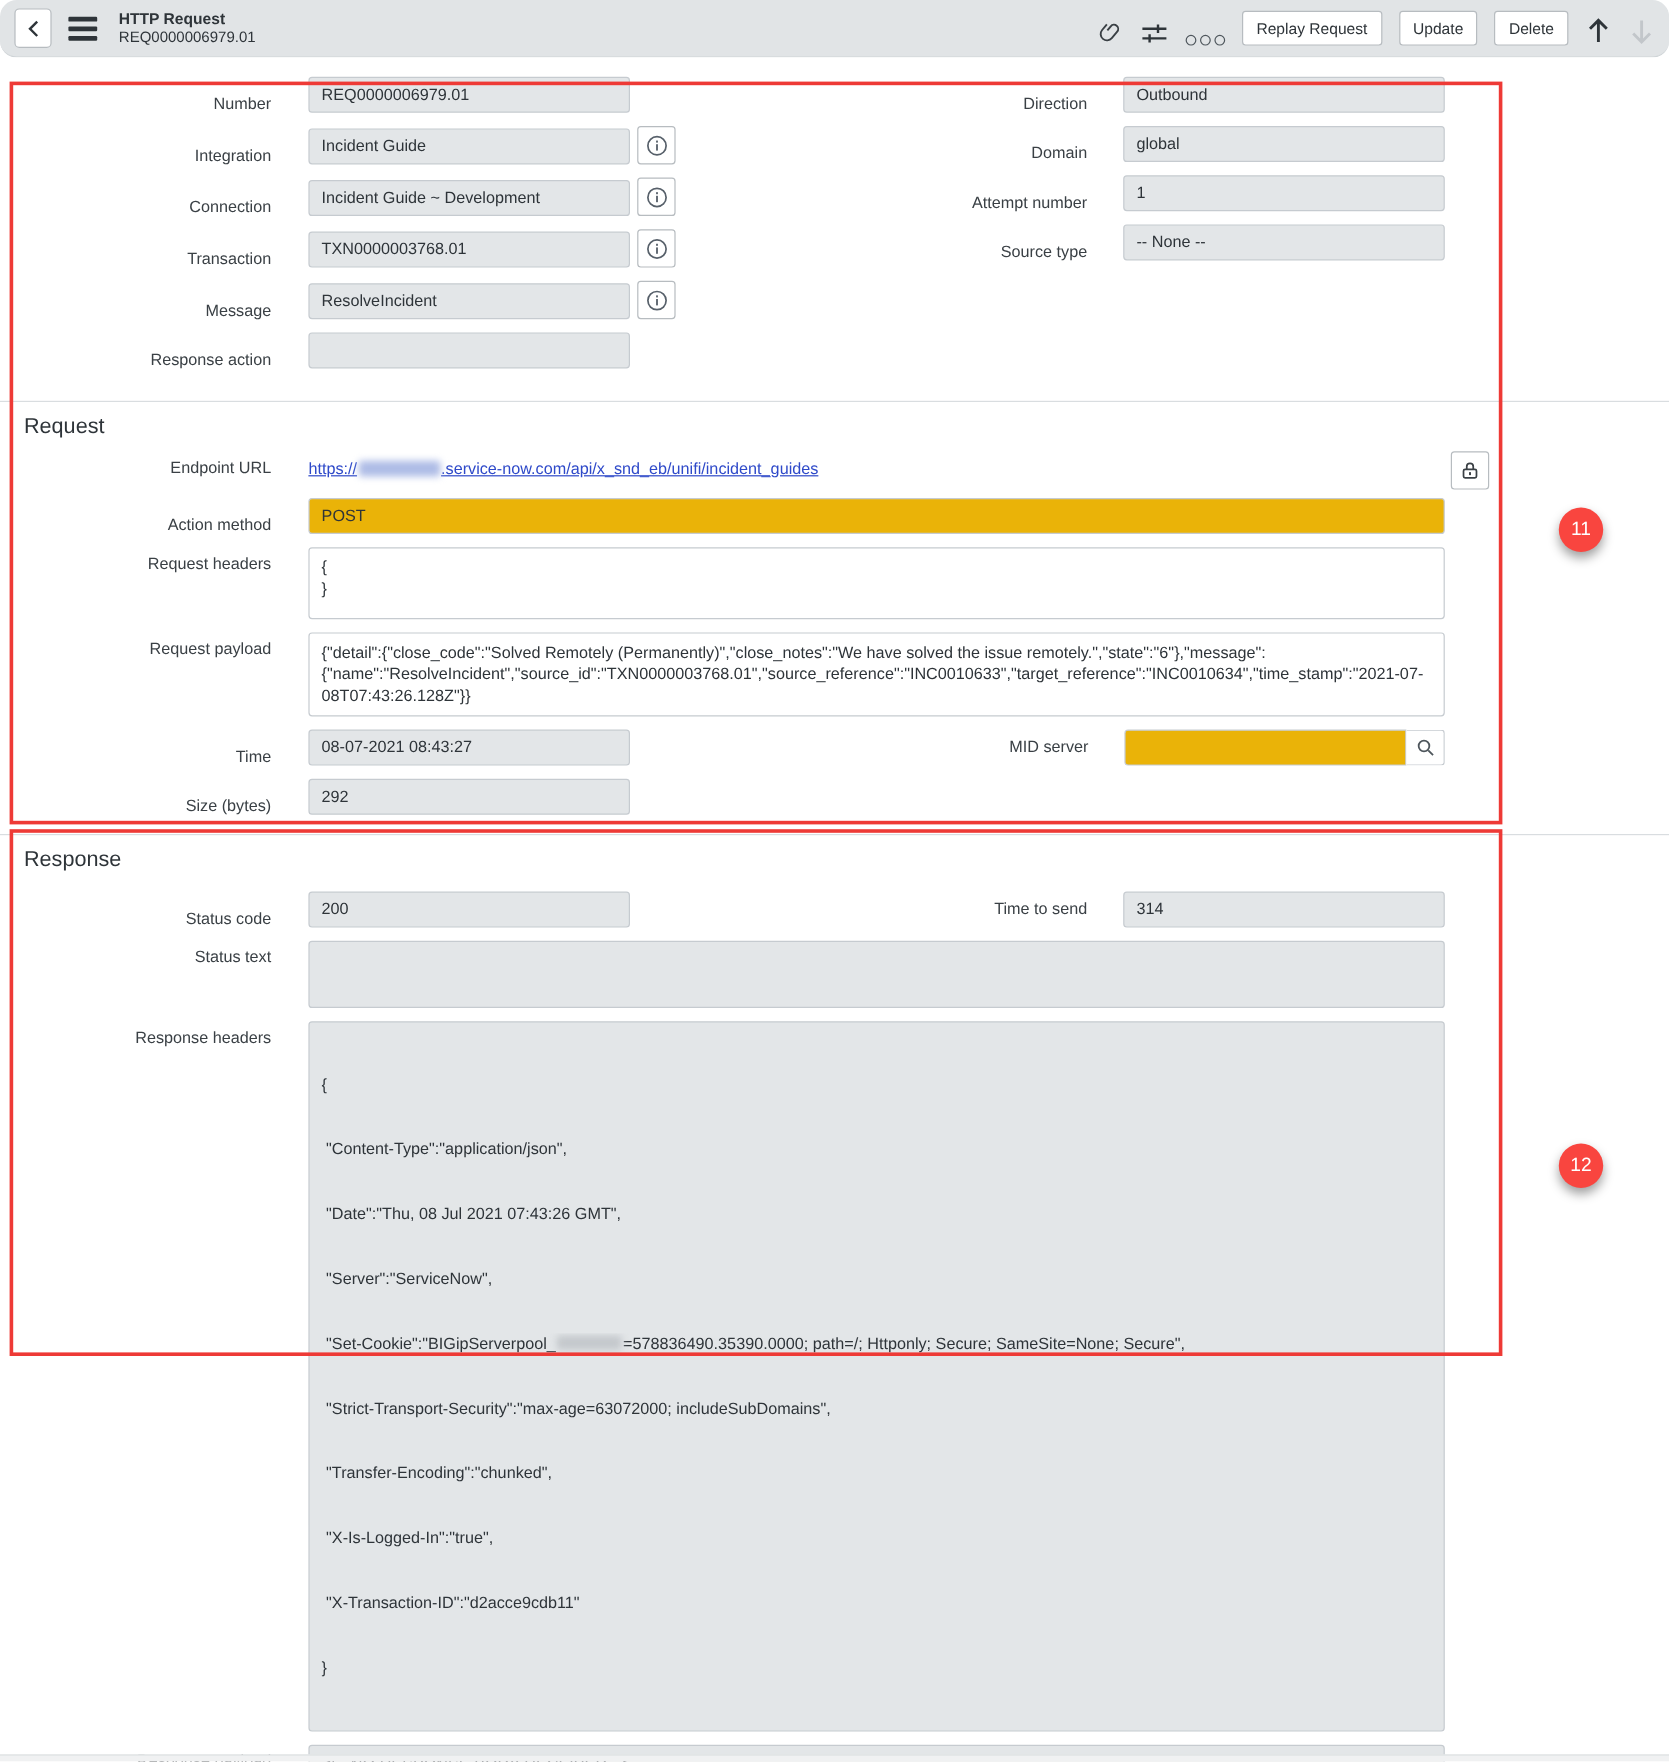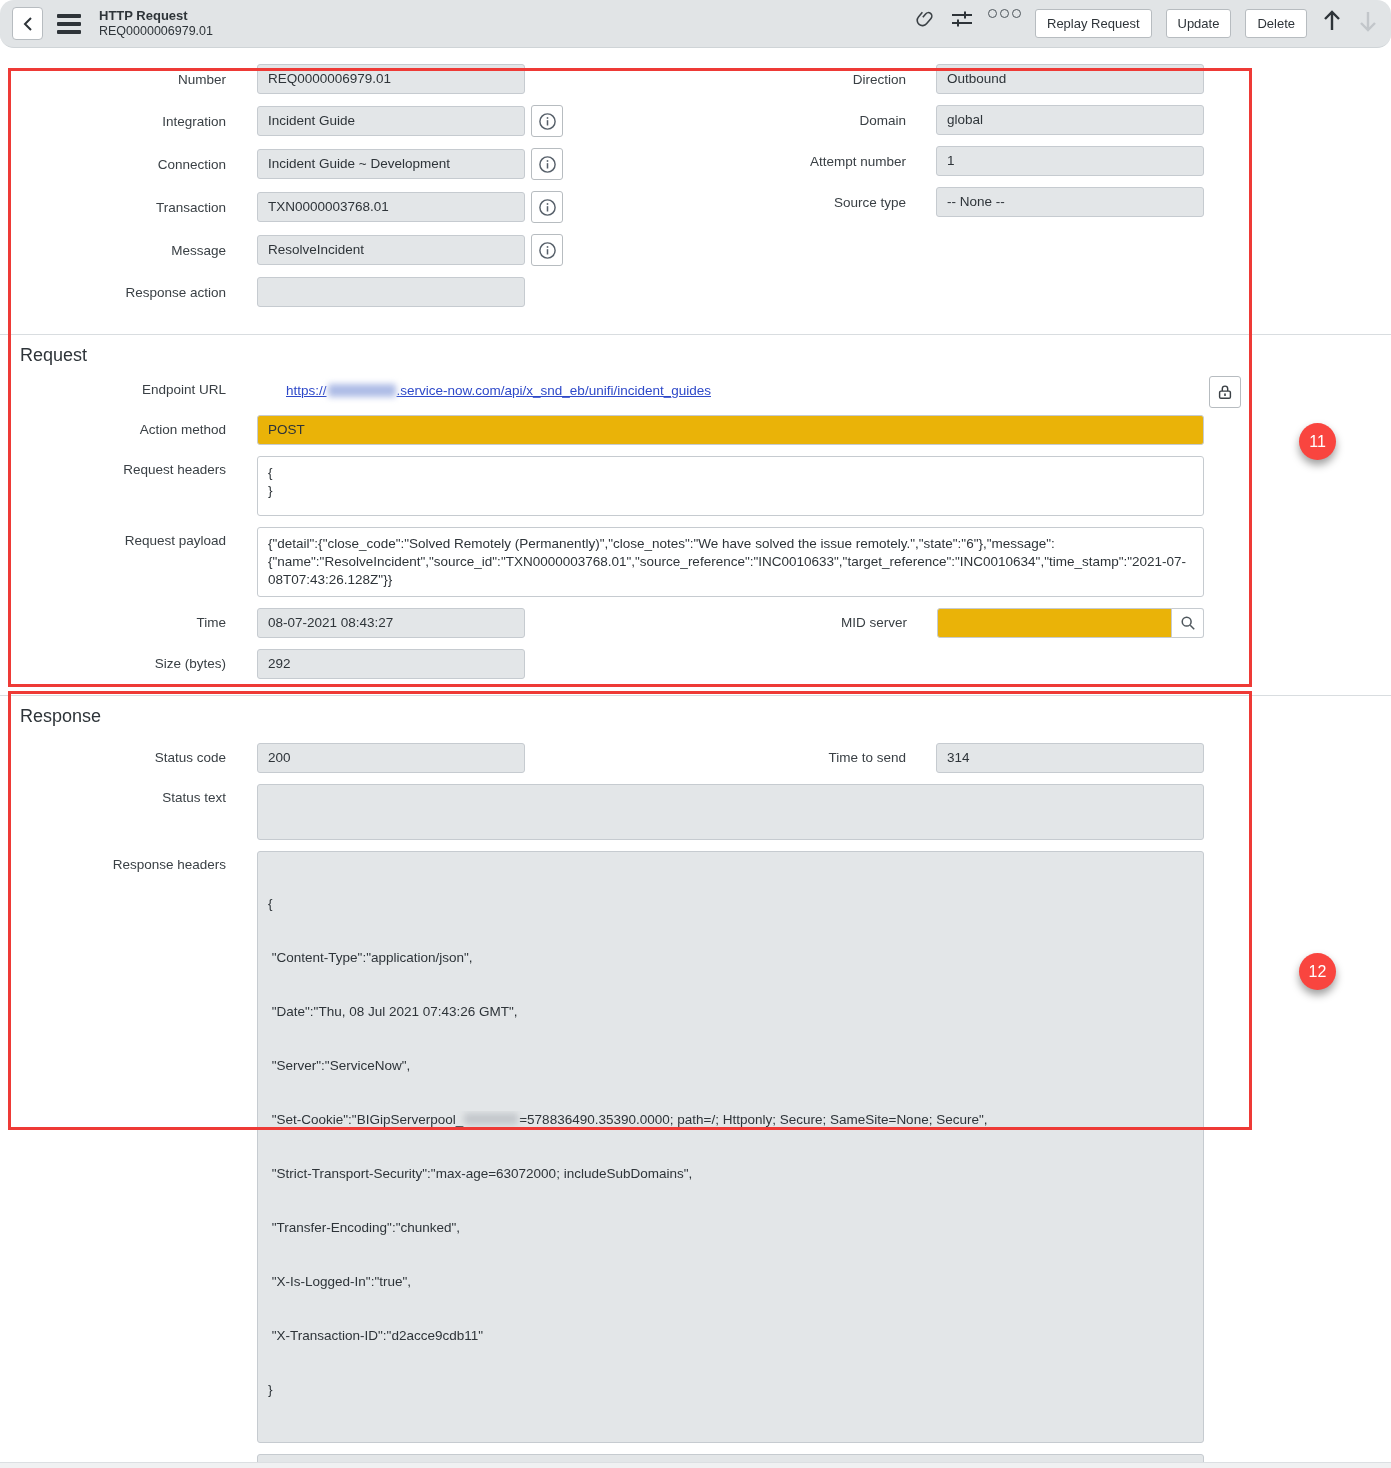--- a/index.html
+++ b/index.html
@@ -11,46 +11,46 @@
   
   .top-bar{height:47px;background:#e1e4e6;border-bottom:1px solid #cfd4d7;
     display:flex;align-items:center;padding:0 12px;gap:10px;border-radius:14px;}
   .btn-back{width:29px;height:31px;background:#fff;border:1px solid #b7bcc0;border-radius:4px;
     display:flex;align-items:center;justify-content:center;cursor:pointer;}
   .bars{display:flex;flex-direction:column;gap:4px;margin:0 4px;cursor:pointer;}
   .bars i{display:block;width:24px;height:4px;background:#2e3439;border-radius:1px;}
   .titles{line-height:1.2;margin-left:4px;}
   .titles .t1{font-weight:bold;font-size:13px;}
   .titles .t2{font-size:12.5px;}
-  .top-right{margin-left:auto;display:flex;align-items:flex-start;gap:14px;}
+  .top-right{margin-left:auto;display:flex;align-items:flex-end;gap:14px;}
   .icon-plain{display:flex;align-items:center;cursor:pointer;}
   .dots{display:flex;gap:3px;cursor:pointer;}
   .dots i{width:7px;height:7px;border:1.6px solid #4e565c;border-radius:50%;display:block;}
   .btn{background:#fff;border:1px solid #b7bcc0;border-radius:3px;padding:6px 11px;
     font-size:13px;color:#2e3439;cursor:pointer;font-family:inherit;}
   
   main{padding-top:16px;}
   .cols{display:flex;justify-content:space-between;}
   .col-l{width:600px;}
   .col-r{width:548px;margin-right:187px;}
-  .frow{display:flex;align-items:center;margin-bottom:11px;}
+  .frow{display:flex;align-items:flex-end;margin-bottom:11px;}
   .frow>label{width:226px;text-align:right;margin-right:31px;color:#3a4045;flex:none;}
   .col-r .frow>label{width:250px;margin-right:30px;}
   .ro,.inp{box-sizing:border-box;height:30px;border-radius:3px;padding:6px 10px;font-size:13.5px;
     display:block;white-space:nowrap;overflow:hidden;}
   .ro{background:#e3e6e8;border:1px solid #c6cbd0;color:#2e3439;}
   .inp{background:#eab308;border:1px solid #c6cbd0;}
   .w268{width:268px;}
   .ibtn{width:30px;height:30px;margin-left:6px;background:#fff;border:1px solid #b7bcc0;
     border-radius:3px;display:flex;align-items:center;justify-content:center;cursor:pointer;flex:none;}
   .sep{border:0;border-top:1px solid #d9dde0;margin:16px 0 0;}
   h2.sect{font-size:18px;font-weight:normal;color:#2e3439;margin:10px 0 16px;padding-left:20px;}
   .rowfull{padding-right:187px;}
   .rowfull .ctl{flex:1;}
-  .frow-endpoint{position:relative;align-items:flex-start;margin-bottom:16px;gap:29px;}
+  .frow-endpoint{position:relative;align-items:flex-start;margin-bottom:16px;}
   a.link{color:#2e49c9;text-decoration:underline;font-size:13.5px;}
   .blur{display:inline-block;vertical-align:middle;border-radius:2px;filter:blur(3px);}
   .blur-url{width:68px;height:13px;background:#aebce6;margin:0 1px 2px;}
   .blur-cookie{width:54px;height:12px;background:#c4c8cc;margin:0 1px 2px;}
   .lockbtn{position:absolute;right:150px;top:-6px;width:30px;height:30px;background:#fff;
     border:1px solid #b7bcc0;border-radius:3px;display:flex;align-items:center;justify-content:center;cursor:pointer;}
   .codebox{box-sizing:border-box;border:1px solid #c6cbd0;border-radius:3px;background:#fff;
     padding:7px 10px;font-size:13.5px;line-height:18px;white-space:pre-wrap;word-break:break-word;}
   .codebox.gray{background:#e3e6e8;}
   .h60{min-height:60px;}

